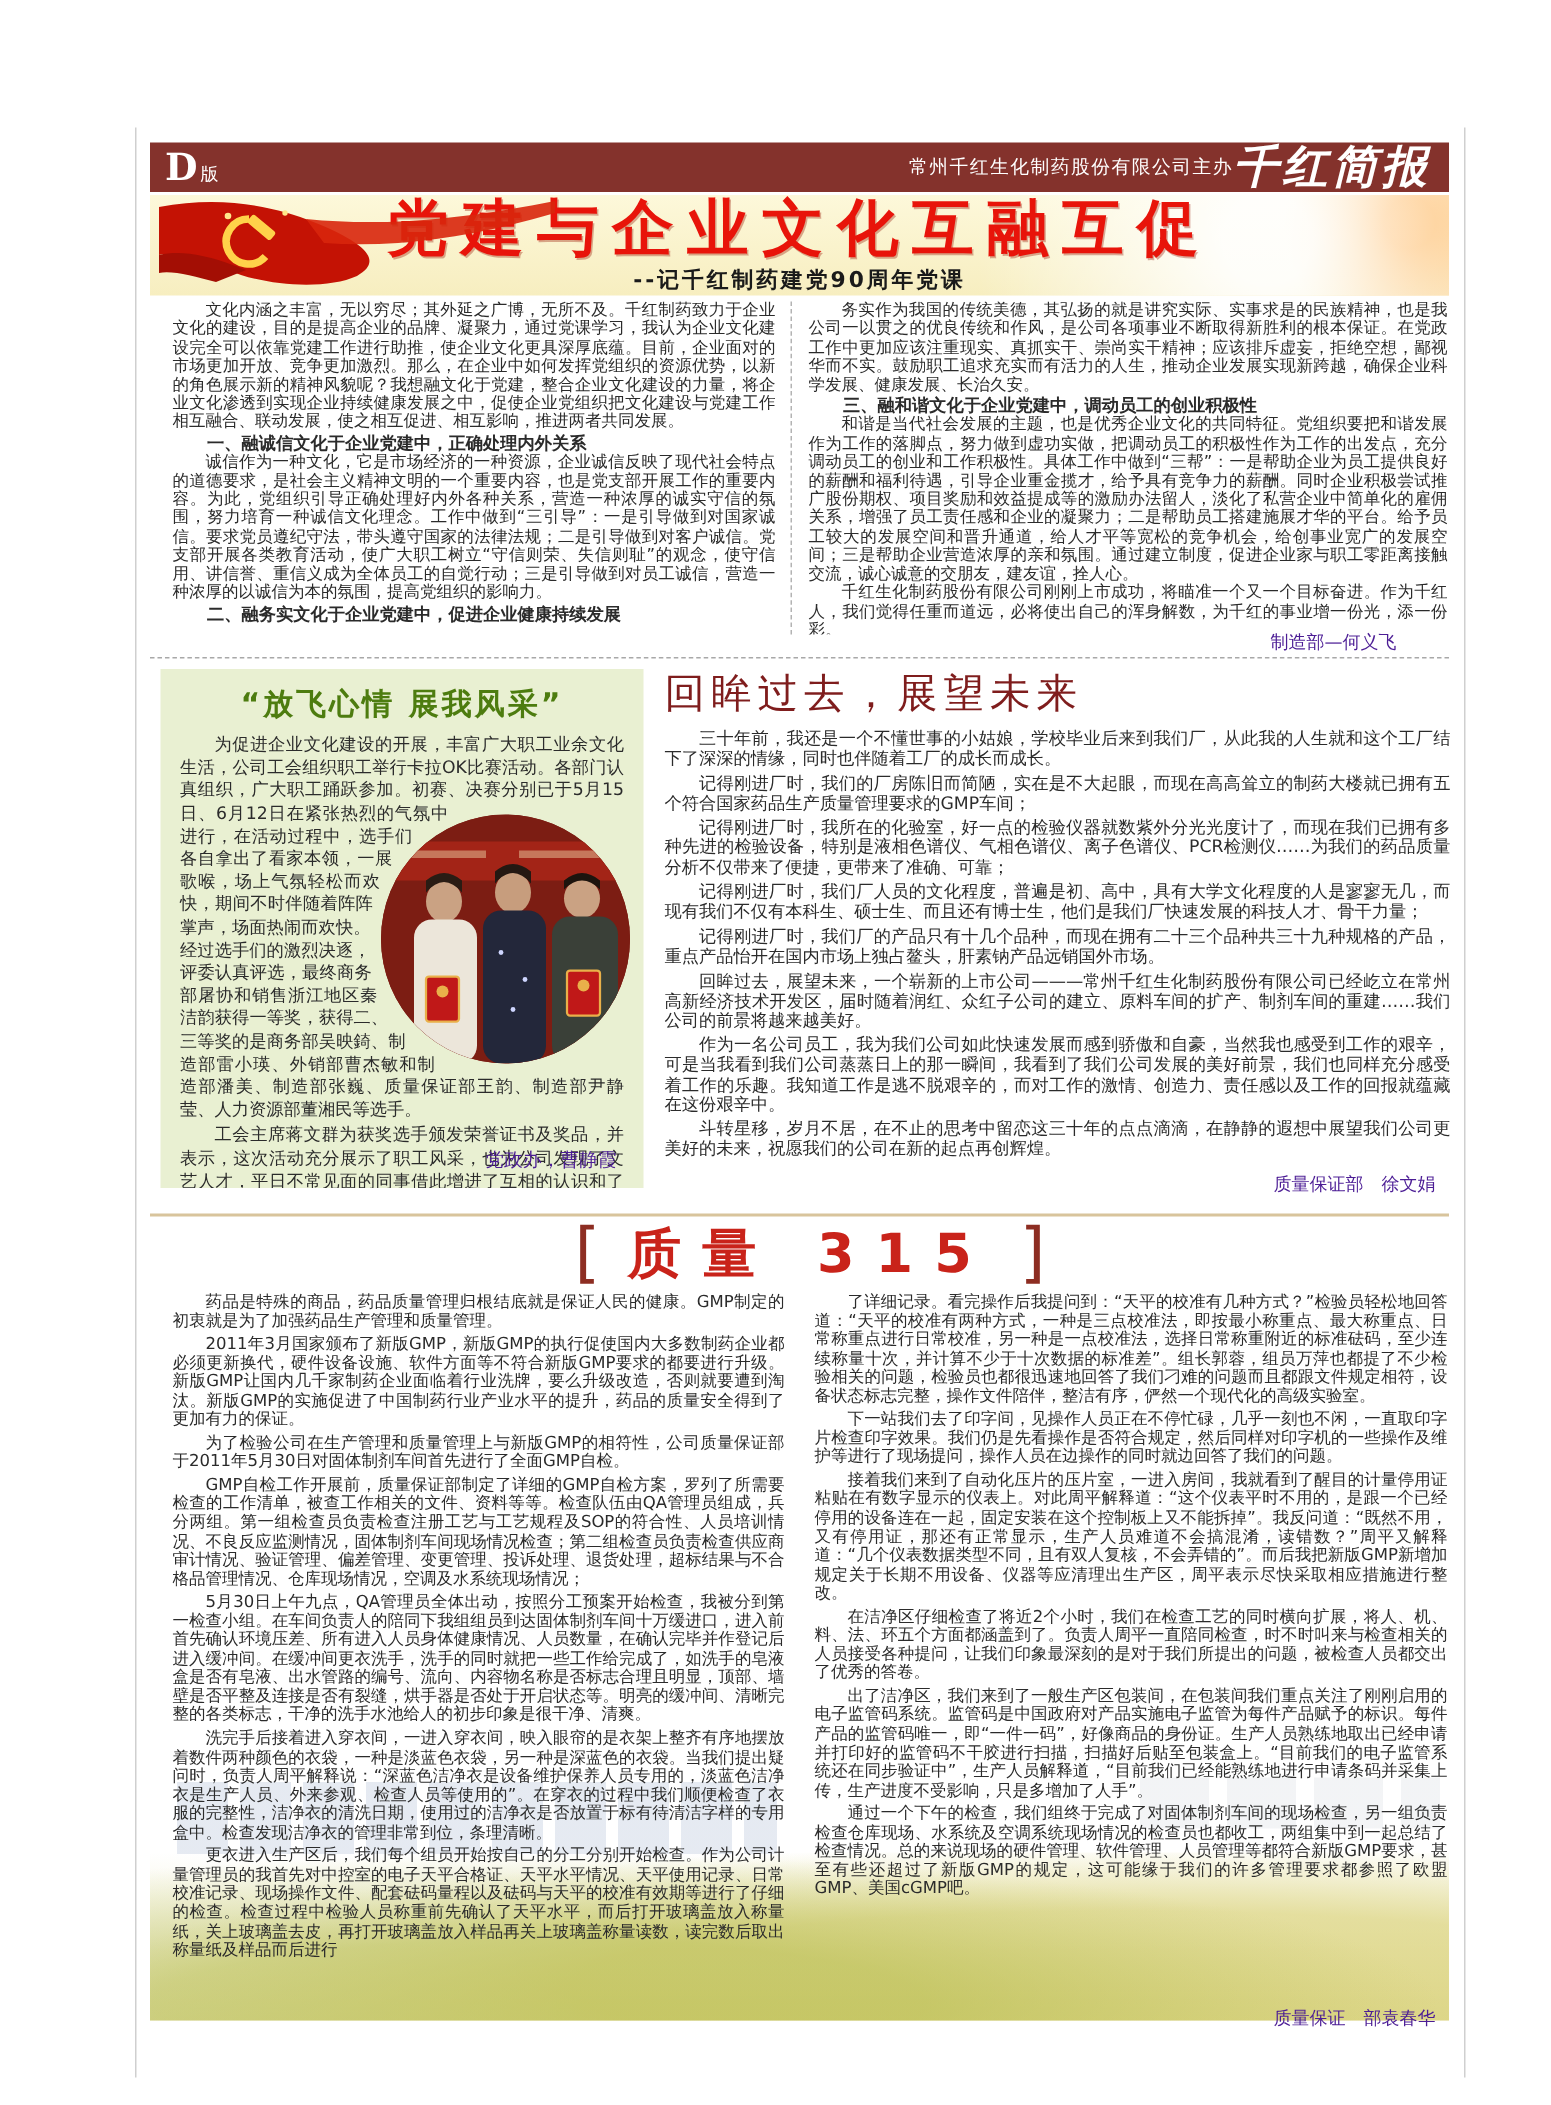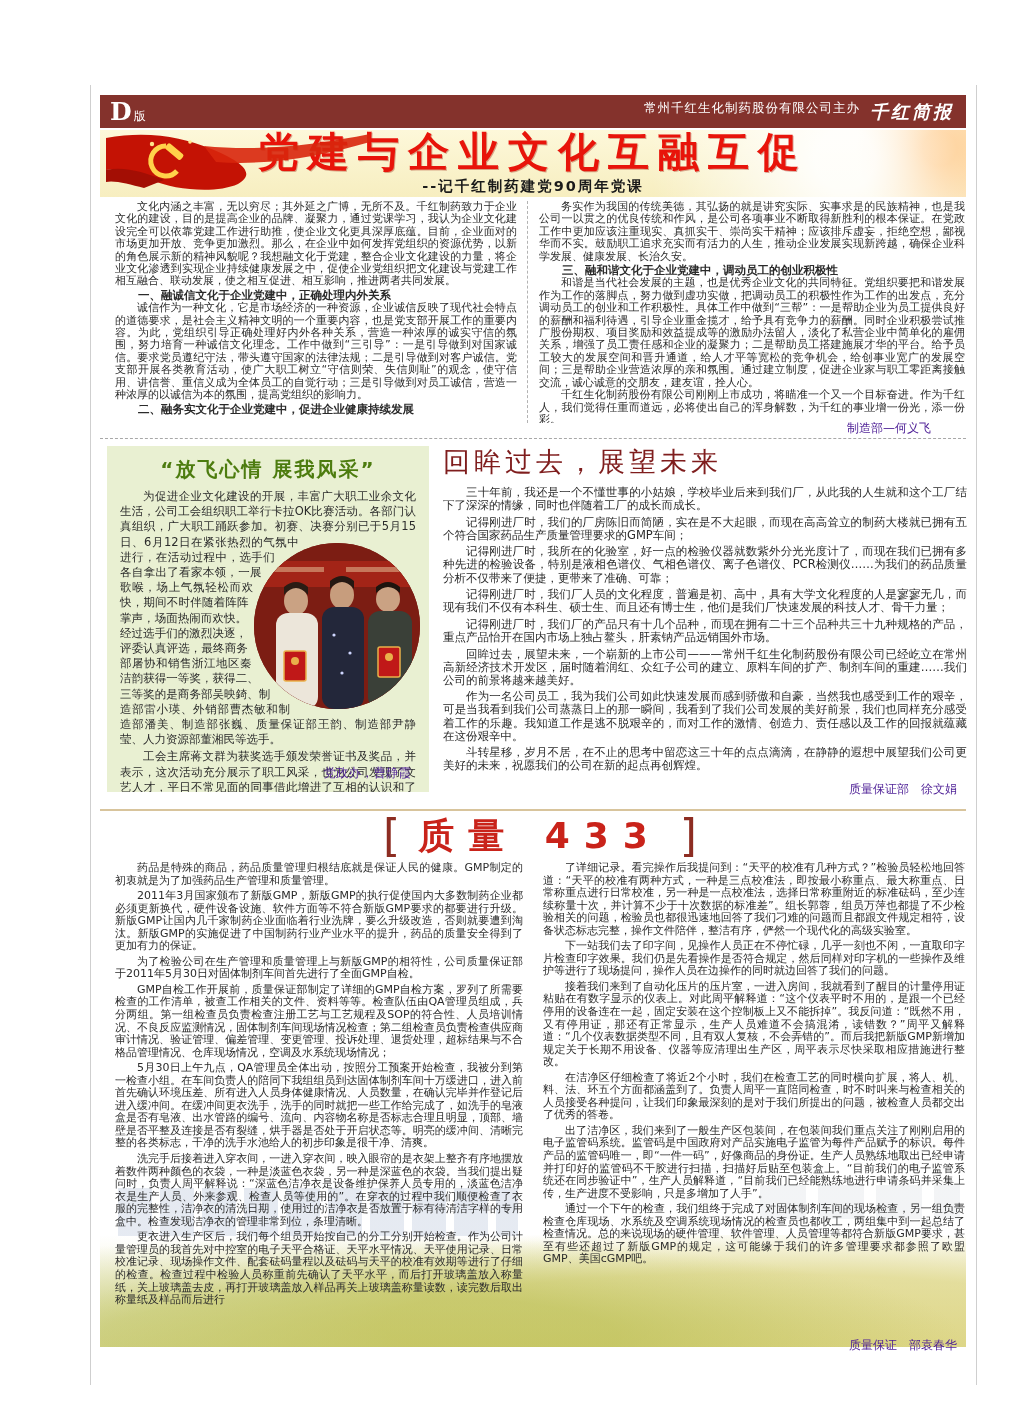--- a/index.html
+++ b/index.html
@@ -9,23 +9,23 @@
   .vline{position:absolute;top:85px;height:1300px;width:1px;background:#cfcfcf}
   #vline-left{left:90px}
   #vline-right{left:976px}
 
   
   #masthead{position:absolute;left:100px;top:95px;width:866px;height:33px;background:#84322c;
     display:flex;align-items:center;justify-content:space-between;padding:0 12px 0 10px;color:#fff}
   .edition{display:flex;align-items:baseline}
   .edition .big{font-size:25px;font-weight:bold;font-family:"DejaVu Serif","Liberation Serif",serif}
   .edition .small{font-size:12px;margin-left:2px}
-  .mast-right{display:flex;align-items:flex-start;gap:10px}
+  .mast-right{display:flex;align-items:center;}
   .publisher{font-size:12.5px;letter-spacing:1px}
-  .paper-name{font-size:18px;font-weight:bold;font-style:italic;letter-spacing:3px;
+  .paper-name{font-size:30px;font-weight:bold;font-style:italic;letter-spacing:3px;
     font-family:Liberation Serif, serif}
 
   
   #banner{position:absolute;left:100px;top:130px;width:866px;height:67px;
     background:
       radial-gradient(circle at 86% 45%, rgba(255,255,255,.9) 0 4%, rgba(255,255,255,0) 26%),
       radial-gradient(circle at 97% 28%, rgba(255,165,60,.8) 0 2%, rgba(255,165,60,0) 10%),
       linear-gradient(#fdf8da,#f7eec0);
     display:flex;flex-direction:column;align-items:center;justify-content:center;overflow:hidden}
   #party-flag{position:absolute;left:4px;top:2px}
@@ -196,21 +196,21 @@
 
 <div id="tan-sep"></div>
 
 <div class="bg-field"></div>
 <div class="bg-blue"></div>
 <div class="bg-build"></div>
 
 <div id="article4">
   <div class="qtitle">
     <span class="qbracket">[</span>
-    <span class="qtext">质量  433</span>
+    <span class="qtext">质量  315</span>
     <span class="qbracket">]</span>
   </div>
   <div id="a4-cols">
     <div class="col" id="a4-left">
         <p class="para">药品是特殊的商品，药品质量管理归根结底就是保证人民的健康。GMP制定的初衷就是为了加强药品生产管理和质量管理。</p>
         <p class="para">2011年3月国家颁布了新版GMP，新版GMP的执行促使国内大多数制药企业都必须更新换代，硬件设备设施、软件方面等不符合新版GMP要求的都要进行升级。新版GMP让国内几千家制药企业面临着行业洗牌，要么升级改造，否则就要遭到淘汰。新版GMP的实施促进了中国制药行业产业水平的提升，药品的质量安全得到了更加有力的保证。</p>
         <p class="para">为了检验公司在生产管理和质量管理上与新版GMP的相符性，公司质量保证部于2011年5月30日对固体制剂车间首先进行了全面GMP自检。</p>
         <p class="para">GMP自检工作开展前，质量保证部制定了详细的GMP自检方案，罗列了所需要检查的工作清单，被查工作相关的文件、资料等等。检查队伍由QA管理员组成，兵分两组。第一组检查员负责检查注册工艺与工艺规程及SOP的符合性、人员培训情况、不良反应监测情况，固体制剂车间现场情况检查；第二组检查员负责检查供应商审计情况、验证管理、偏差管理、变更管理、投诉处理、退货处理，超标结果与不合格品管理情况、仓库现场情况，空调及水系统现场情况；</p>
         <p class="para">5月30日上午九点，QA管理员全体出动，按照分工预案开始检查，我被分到第一检查小组。在车间负责人的陪同下我组组员到达固体制剂车间十万缓进口，进入前首先确认环境压差、所有进入人员身体健康情况、人员数量，在确认完毕并作登记后进入缓冲间。在缓冲间更衣洗手，洗手的同时就把一些工作给完成了，如洗手的皂液盒是否有皂液、出水管路的编号、流向、内容物名称是否标志合理且明显，顶部、墙壁是否平整及连接是否有裂缝，烘手器是否处于开启状态等。明亮的缓冲间、清晰完整的各类标志，干净的洗手水池给人的初步印象是很干净、清爽。</p>
         <p class="para">洗完手后接着进入穿衣间，一进入穿衣间，映入眼帘的是衣架上整齐有序地摆放着数件两种颜色的衣袋，一种是淡蓝色衣袋，另一种是深蓝色的衣袋。当我们提出疑问时，负责人周平解释说：“深蓝色洁净衣是设备维护保养人员专用的，淡蓝色洁净衣是生产人员、外来参观、检查人员等使用的”。在穿衣的过程中我们顺便检查了衣服的完整性，洁净衣的清洗日期，使用过的洁净衣是否放置于标有待清洁字样的专用盒中。检查发现洁净衣的管理非常到位，条理清晰。</p>

